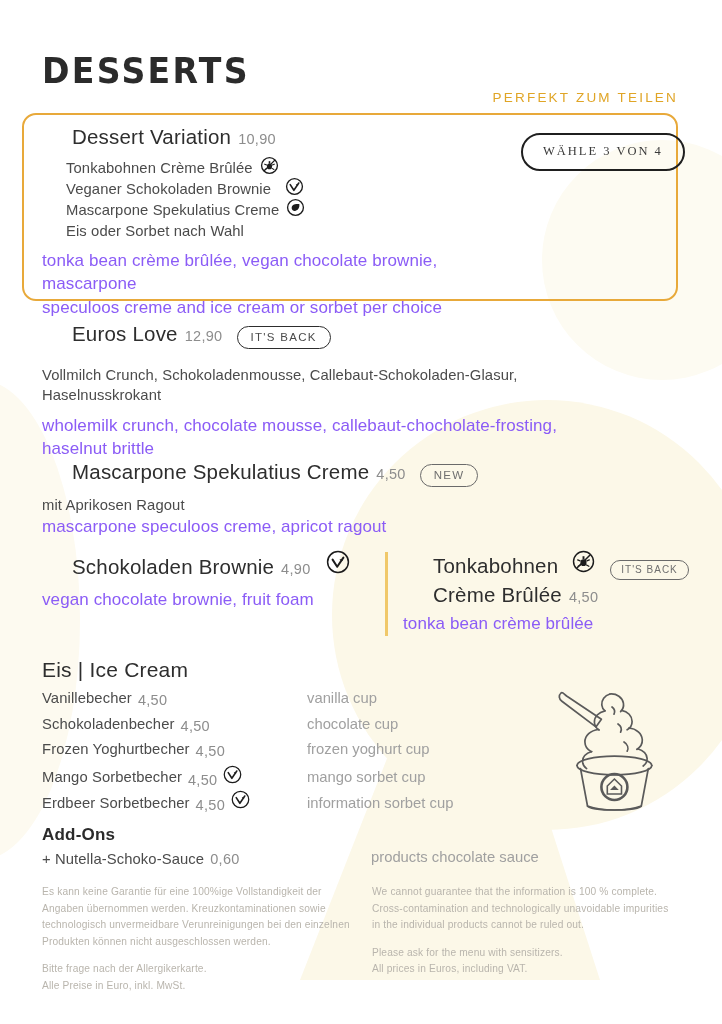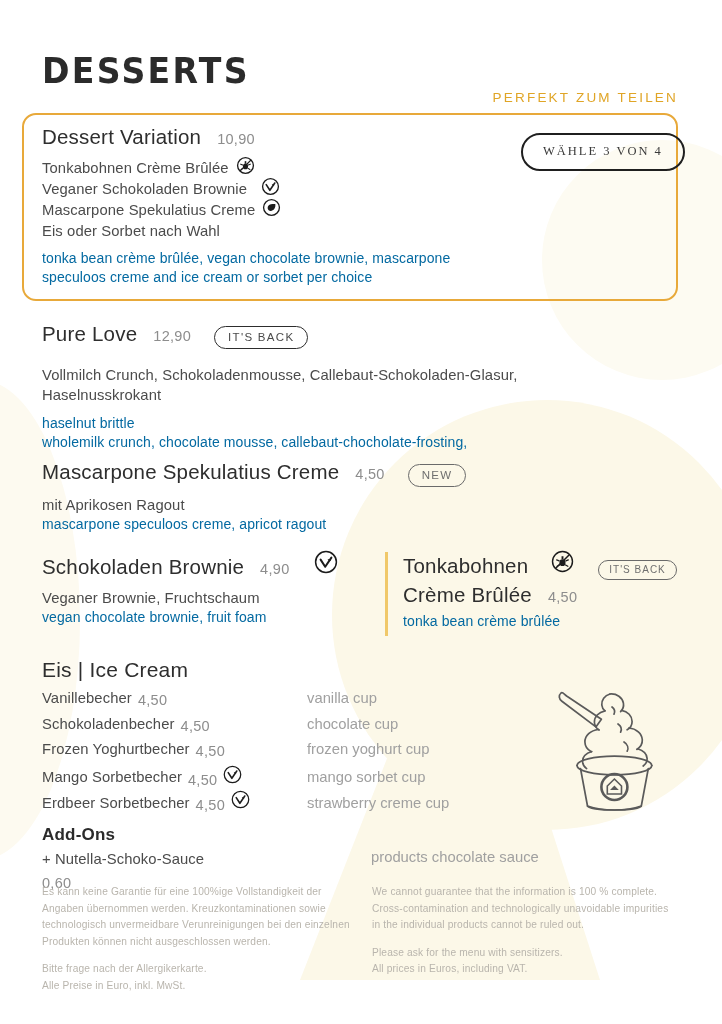--- a/index.html
+++ b/index.html
@@ -88,22 +88,22 @@
     font-weight: normal;
     letter-spacing: 0.3px;
   }
   .de-line {
     font-size: 14.8px;
     color: #4b4b4b;
     line-height: 1.38;
     letter-spacing: 0.1px;
   }
   .en-line {
-    font-size: 14px;
-    color: #0369a1;
+    font-size: 17px;
+    color: #8b5cf6;
     line-height: 1.38;
     letter-spacing: 0.1px;
   }
 
   
   .badge {
     display: inline-flex;
     align-items: center; justify-content: center;
     border: 1.4px solid #2d2d2d;
     border-radius: 999px;
@@ -119,21 +119,21 @@
   .badge.big {
     font-size: 12.5px; letter-spacing: 2px;
     padding: 9px 20px 10px;
     border-width: 2px; border-color: #1f1f1f; color: #3a3a3a; font-family: Liberation Serif, serif;
   }
 
   
   .ic { display: inline-block; vertical-align: middle; }
 
   
-  .row { display: flex; align-items: baseline; gap: 16px; }
+  .row { display: flex; align-items: baseline; gap: 7px; margin-left: 30px; }
 
   .section { position: absolute; }
 
   .divider-v {
     position: absolute;
     left: 385px; top: 552px;
     width: 3px; height: 84px;
     background: #f0c869;
   }
 
@@ -182,21 +182,21 @@
     <div class="hdr-tagline">PERFEKT ZUM TEILEN</div>
 
     <div class="feature-box"></div>
 
     <div class="section" style="left:42px; top:125px; width:470px;">
       <div class="row">
         <span class="dish-name">Dessert Variation</span>
         <span class="price">10,90</span>
       </div>
 
-      <div style="margin-top:9px;">
+      <div style="margin-top:9px;margin-left:24px;">
         <div class="de-line" style="display:flex;align-items:center;gap:7px;height:21px;">
           <span>Tonkabohnen Crème Brûlée</span>
           <span class="ic">
             <svg width="19" height="19" viewBox="0 0 24 24">
               <circle cx="12" cy="12" r="10" fill="none" stroke="#1c1c1c" stroke-width="1.7"></circle>
               <path d="M11 6.5h2v3.2h-2z" fill="#1c1c1c"></path>
               <ellipse cx="12" cy="13.2" rx="3.2" ry="3.6" fill="#1c1c1c"></ellipse>
               <path d="M8.5 11.4l-2.6-1.1M15.5 11.4l2.6-1.1M8.8 15.6l-2.4 1.4M15.2 15.6l2.4 1.4" stroke="#1c1c1c" stroke-width="1.3" stroke-linecap="round"></path>
               <line x1="4.9" y1="19.1" x2="19.1" y2="4.9" stroke="#1c1c1c" stroke-width="1.7"></line>
             </svg>
@@ -234,31 +234,31 @@
         <div class="en-line">speculoos creme and ice cream or sorbet per choice</div>
       </div>
     </div>
 
     <div style="position:absolute; left:521px; top:133px;">
       <span class="badge big">WÄHLE 3 VON 4</span>
     </div>
 
     <div class="section" style="left:42px; top:322px; width:620px;">
       <div class="row">
-        <span class="dish-name">Pure Love</span>
+        <span class="dish-name">Euros Love</span>
         <span class="price">12,90</span>
         <span class="badge" style="margin-left:7px;">IT'S BACK</span>
       </div>
       <div style="margin-top:16px;">
         <div class="de-line">Vollmilch Crunch, Schokoladenmousse, Callebaut-Schokoladen-Glasur,</div>
         <div class="de-line">Haselnusskrokant</div>
       </div>
       <div style="margin-top:8px;">
+        <div class="en-line">wholemilk crunch, chocolate mousse, callebaut-chocholate-frosting,</div>
         <div class="en-line">haselnut brittle</div>
-        <div class="en-line">wholemilk crunch, chocolate mousse, callebaut-chocholate-frosting,</div>
       </div>
     </div>
 
     <div class="section" style="left:42px; top:460px; width:620px;">
       <div class="row">
         <span class="dish-name">Mascarpone Spekulatius Creme</span>
         <span class="price">4,50</span>
         <span class="badge soft" style="margin-left:7px;">NEW</span>
       </div>
       <div style="margin-top:8px;">
@@ -275,21 +275,20 @@
         <span class="price">4,90</span>
         <span class="ic" style="margin-left:8px;">
           <svg width="24" height="24" viewBox="0 0 24 24">
             <circle cx="12" cy="12" r="10.4" fill="none" stroke="#1c1c1c" stroke-width="1.5"></circle>
             <path d="M6.6 9.6 L11.2 16.8 L17.4 7.6" fill="none" stroke="#1c1c1c" stroke-width="2" stroke-linecap="round" stroke-linejoin="round"></path>
             <path d="M13.6 9.2c1.6-.3 2.9.4 3.4 1.3-1.5.5-2.8.1-3.4-1.3z" fill="#1c1c1c"></path>
           </svg>
         </span>
       </div>
       <div style="margin-top:9px;">
-        <div class="de-line">Veganer Brownie, Fruchtschaum</div>
         <div class="en-line">vegan chocolate brownie, fruit foam</div>
       </div>
     </div>
 
     <div class="section" style="left:403px; top:550px; width:300px;">
       <div class="row">
         <span class="dish-name">Tonkabohnen</span>
         <span class="ic" style="margin-left:7px;">
           <svg width="23" height="23" viewBox="0 0 24 24">
             <circle cx="12" cy="12" r="10.4" fill="none" stroke="#1c1c1c" stroke-width="1.5"></circle>
@@ -353,21 +352,21 @@
           <span class="de-line">Erdbeer Sorbetbecher</span>
           <span class="price">4,50</span>
           <span class="ic">
             <svg width="19" height="19" viewBox="0 0 24 24">
               <circle cx="12" cy="12" r="10.4" fill="none" stroke="#1c1c1c" stroke-width="1.6"></circle>
               <path d="M6.6 9.6 L11.2 16.8 L17.4 7.6" fill="none" stroke="#1c1c1c" stroke-width="2" stroke-linecap="round" stroke-linejoin="round"></path>
               <path d="M13.6 9.2c1.6-.3 2.9.4 3.4 1.3-1.5.5-2.8.1-3.4-1.3z" fill="#1c1c1c"></path>
             </svg>
           </span>
         </span>
-        <span class="ic-en">strawberry creme cup</span>
+        <span class="ic-en">information sorbet cup</span>
       </div>
     </div>
 
     <div class="cup-art">
       <svg width="132" height="130" viewBox="0 0 132 130">
         <g fill="none" stroke="#5a5a5a" stroke-width="1.7" stroke-linejoin="round" stroke-linecap="round">
 
           <path d="M13 11c-2.6 2.4-2.2 6 .9 8.3l34 25.6 5.5-7.6L19 14.3C15.9 12 14.6 9.6 13 11z"></path>
 
           <path d="M62 12c-5.5 1.5-8.6 6-8.2 11 .2 2.6 1.4 4.4 3.2 5.8"></path>
@@ -392,21 +391,21 @@
           <circle cx="66.4" cy="105" r="13" fill="none" stroke="#5a5a5a" stroke-width="2.6"></circle>
           <path d="M66.4 97 L73.5 104 L73.5 112 L59.3 112 L59.3 104 Z" fill="none" stroke="#5a5a5a" stroke-width="1.6"></path>
           <path d="M66.4 103.5 L70.8 108 L62 108 Z" fill="#5a5a5a"></path>
         </g>
       </svg>
     </div>
 
     <div class="section" style="left:42px; top:825px; width:620px;">
       <div class="addons-title">Add-Ons</div>
       <div style="display:flex; margin-top:4px;">
-        <span style="width:265px; display:flex; align-items:baseline; gap:6px;flex-direction:column;">
+        <span style="width:265px; display:flex; align-items:baseline; gap:6px;">
           <span class="de-line">+ Nutella-Schoko-Sauce</span>
           <span class="price">0,60</span>
         </span>
         <span class="ic-en" style="margin-left:64px;">products chocolate sauce</span>
       </div>
     </div>
 
     <div class="section footnote" style="left:42px; top:884px; width:310px;">
       <p>Es kann keine Garantie für eine 100%ige Vollstandigkeit der Angaben übernommen werden. Kreuzkontaminationen sowie technologisch unvermeidbare Verunreinigungen bei den einzelnen Produkten können nicht ausgeschlossen werden.</p>
       <p>

